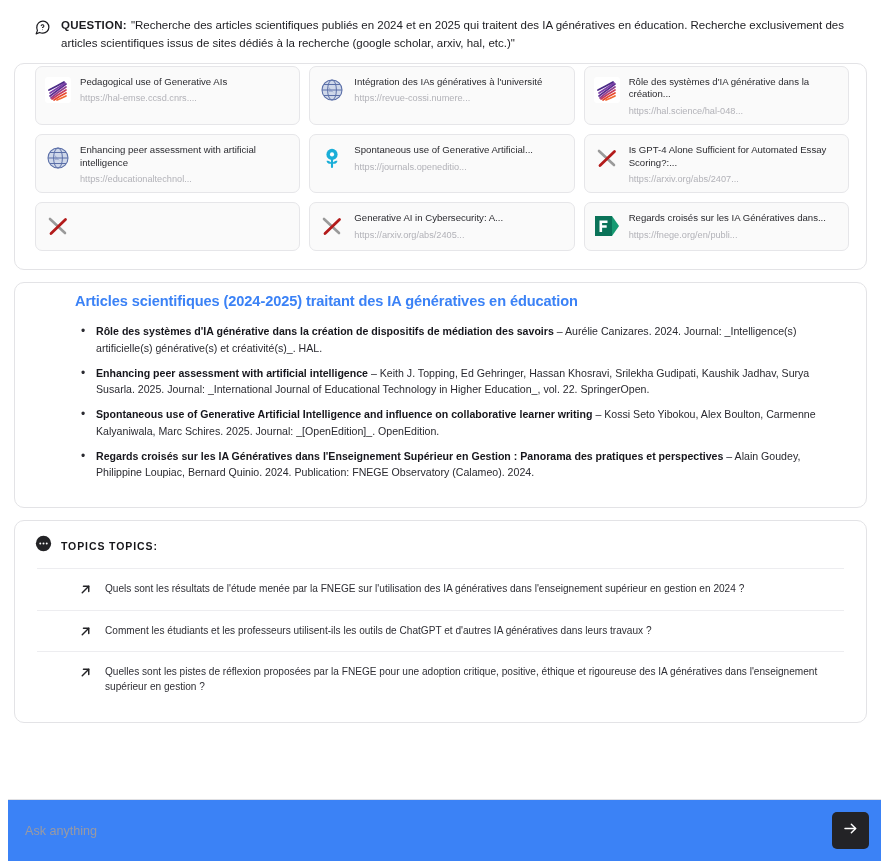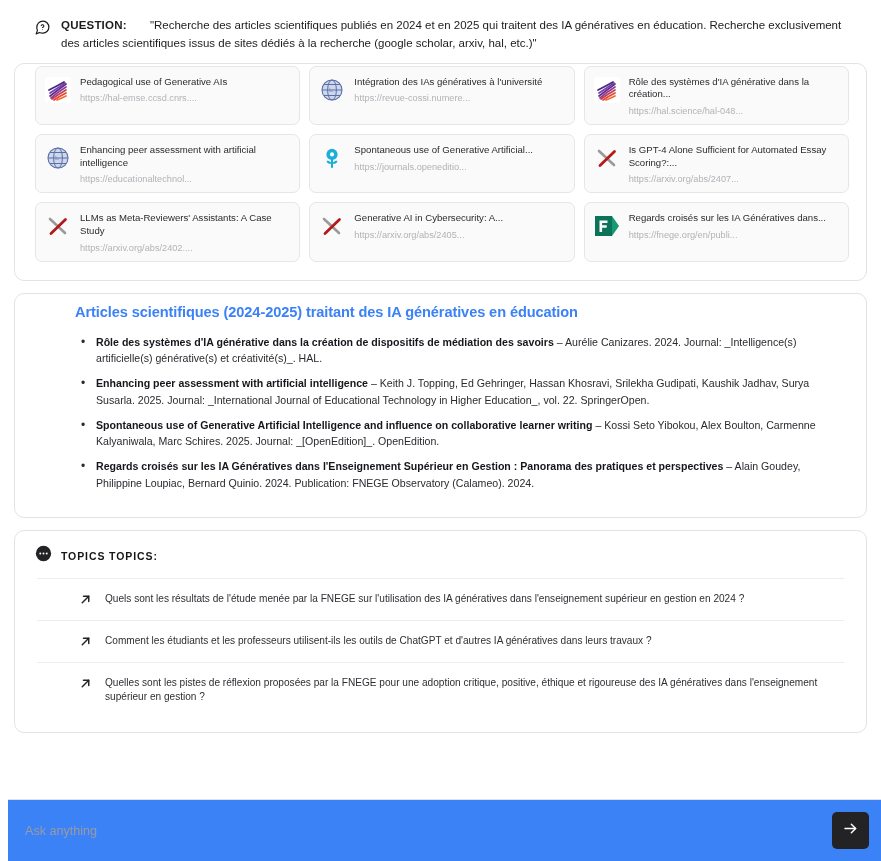--- a/index.html
+++ b/index.html
@@ -15,21 +15,21 @@
 
   
   .question-row {
     display: flex;
     align-items: flex-start;
     padding: 17px 30px 10px 34px;
     gap: 10px;
   }
   .q-icon { flex: 0 0 auto; width: 17px; height: 17px; margin-top: 2px; }
   .q-body { font-size: 11.5px; line-height: 1.55; color: #1c1c20; }
-  .q-label { font-weight: bold; letter-spacing: .2px; margin-right: 20px; }
+  .q-label { font-weight: bold; letter-spacing: .2px; margin-right: 1px; }
   .q-text { font-weight: normal; }
 
   
   .panel {
     margin: 0 14px 12px 14px;
     border: 1px solid #e3e3e6;
     border-radius: 10px;
     background: #fff;
   }
   .panel-head {
@@ -265,24 +265,20 @@
         </div>
       </div>
 
       <div class="source-card">
         <span class="fav">
           <svg width="24" height="24" viewBox="0 0 24 24">
             <path d="M4 5 L19 19" stroke="#9a9a9a" stroke-width="2.6" stroke-linecap="round"></path>
             <path d="M19.5 5.5 L5 19.5" stroke="#b31b1b" stroke-width="2.8" stroke-linecap="round"></path>
           </svg>
         </span>
-        <div class="src-txt">
-          <div class="src-title">LLMs as Meta-Reviewers' Assistants: A Case Study</div>
-          <div class="src-url">https://arxiv.org/abs/2402....</div>
-        </div>
       </div>
 
       <div class="source-card">
         <span class="fav">
           <svg width="24" height="24" viewBox="0 0 24 24">
             <path d="M4 5 L19 19" stroke="#9a9a9a" stroke-width="2.6" stroke-linecap="round"></path>
             <path d="M19.5 5.5 L5 19.5" stroke="#b31b1b" stroke-width="2.8" stroke-linecap="round"></path>
           </svg>
         </span>
         <div class="src-txt">

